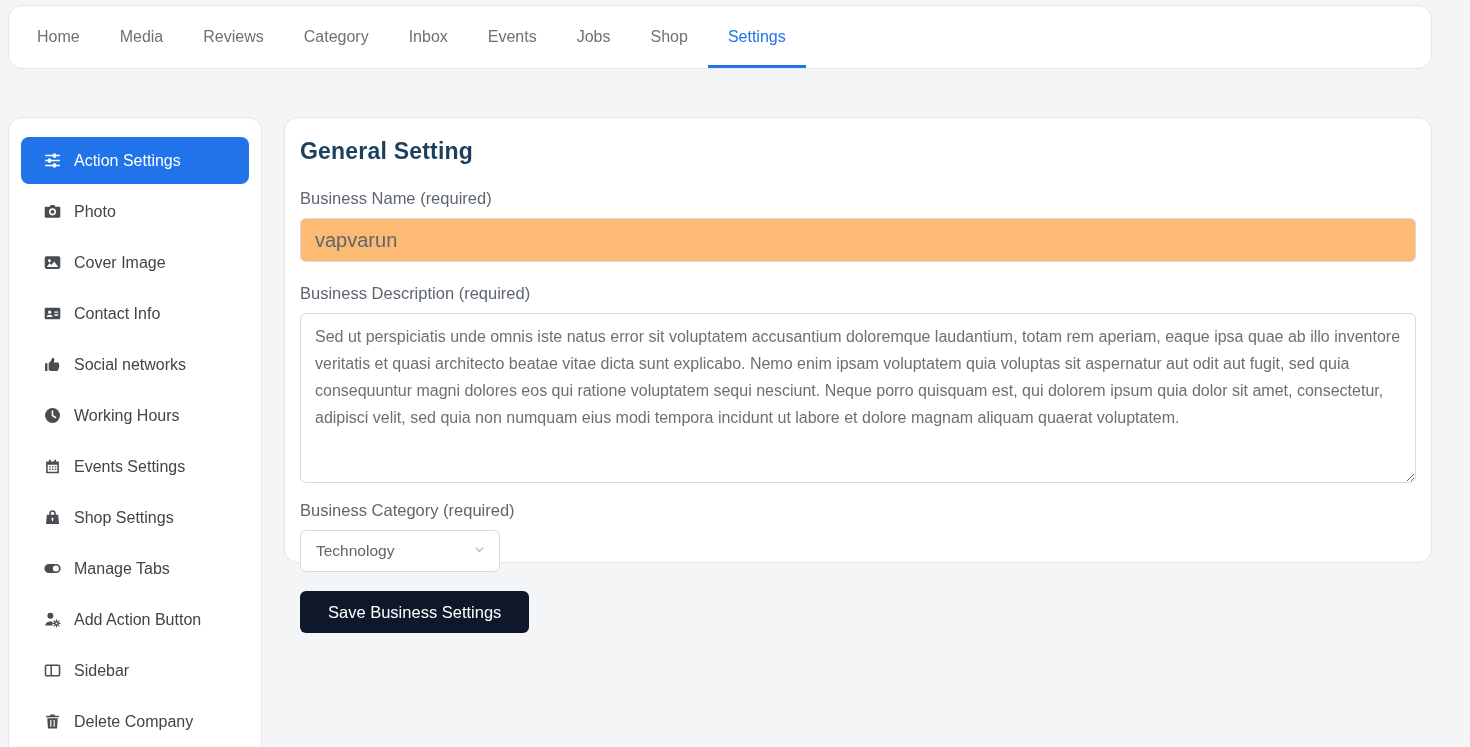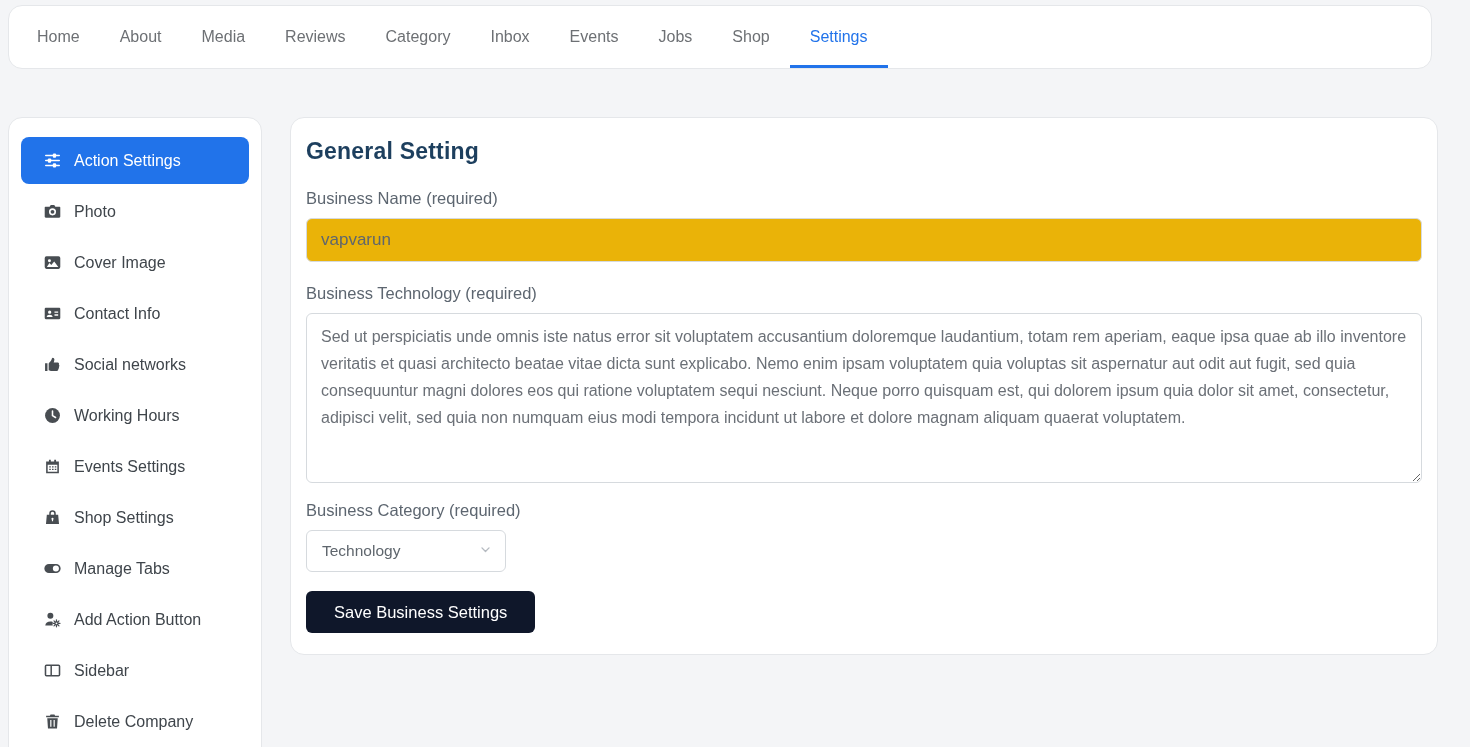--- a/index.html
+++ b/index.html
@@ -40,32 +40,32 @@
     padding:0 10px 0 23px; border-radius:8px;
     font-size:16px; color:#3f454b; cursor:pointer;
   }
   .side-item .icn { width:17px; height:17px; flex:none; margin-right:13px;
     display:flex; align-items:center; justify-content:center; color:#484d52; }
   .side-item svg { width:17px; height:17px; display:block; }
   .side-item.active { background:#2173ea; color:#fff; }
   .side-item.active .icn { color:#fff; }
   
   .main-card {
-    position:absolute; left:290px; top:117px; width:1148px; height:538px;
+    position:absolute; left:284px; top:117px; width:1148px; height:446px;
     padding:20px 15px 16px 15px;
   }
   .page-title {
     margin:0 0 24px 0; font-size:23px; font-weight:600; color:#1d3f5e;
     letter-spacing:.2px;
   }
   .field-label { font-size:16.5px; color:#5d6670; margin:0 0 10px 0; }
   .text-input {
     width:100%; height:44px; border:1px solid #d6dade; border-radius:6px;
-    padding:0 14px; font-size:17px; color:#5f666d; outline:none;
-    font-family:"Liberation Sans", sans-serif; background:#eab308;
+    padding:0 14px; font-size:20px; color:#5f666d; outline:none;
+    font-family:"Liberation Sans", sans-serif; background:#fdba74;
     margin-bottom:22px;
   }
   .textarea {
     width:100%; height:170px; border:1px solid #d6dade; border-radius:6px;
     padding:9px 14px; font-size:16px; line-height:27px; color:#6b7077;
     outline:none; font-family:"Liberation Sans", sans-serif; background:#fff;
     margin-bottom:18px; display:block;
   }
   .select-box {
     width:200px; height:42px; border:1px solid #d6dade; border-radius:6px;
@@ -78,21 +78,20 @@
     background:#0f172a; color:#fff; border:none; border-radius:6px;
     height:42px; padding:0 28px; font-size:16.5px; cursor:pointer;
     font-family:"Liberation Sans", sans-serif;
   }
 </style>
 </head>
 <body>
 
 <nav class="topnav card">
   <div class="nav-item">Home</div>
-  <div class="nav-item">About</div>
   <div class="nav-item">Media</div>
   <div class="nav-item">Reviews</div>
   <div class="nav-item">Category</div>
   <div class="nav-item">Inbox</div>
   <div class="nav-item">Events</div>
   <div class="nav-item">Jobs</div>
   <div class="nav-item">Shop</div>
   <div class="nav-item active">Settings</div>
 </nav>
 
@@ -228,21 +227,21 @@
 
 </aside>
 
 <main class="main-card card">
 
   <h1 class="page-title">General Setting</h1>
 
   <div class="field-label">Business Name (required)</div>
   <input class="text-input" type="text" value="vapvarun" style="">
 
-  <div class="field-label">Business Technology (required)</div>
+  <div class="field-label">Business Description (required)</div>
   <textarea class="textarea" style="">Sed ut perspiciatis unde omnis iste natus error sit voluptatem accusantium doloremque laudantium, totam rem aperiam, eaque ipsa quae ab illo inventore veritatis et quasi architecto beatae vitae dicta sunt explicabo. Nemo enim ipsam voluptatem quia voluptas sit aspernatur aut odit aut fugit, sed quia consequuntur magni dolores eos qui ratione voluptatem sequi nesciunt. Neque porro quisquam est, qui dolorem ipsum quia dolor sit amet, consectetur, adipisci velit, sed quia non numquam eius modi tempora incidunt ut labore et dolore magnam aliquam quaerat voluptatem.</textarea>
 
   <div class="field-label">Business Category (required)</div>
   <div class="select-box">
     <span>Technology</span>
     <span>
       <svg viewBox="0 0 24 24" fill="none" stroke="#b6bbc1" stroke-width="2.6" stroke-linecap="round" stroke-linejoin="round">
           <path d="M5.5 9l6.5 6.5L18.5 9"></path>
         </svg>
     </span>

